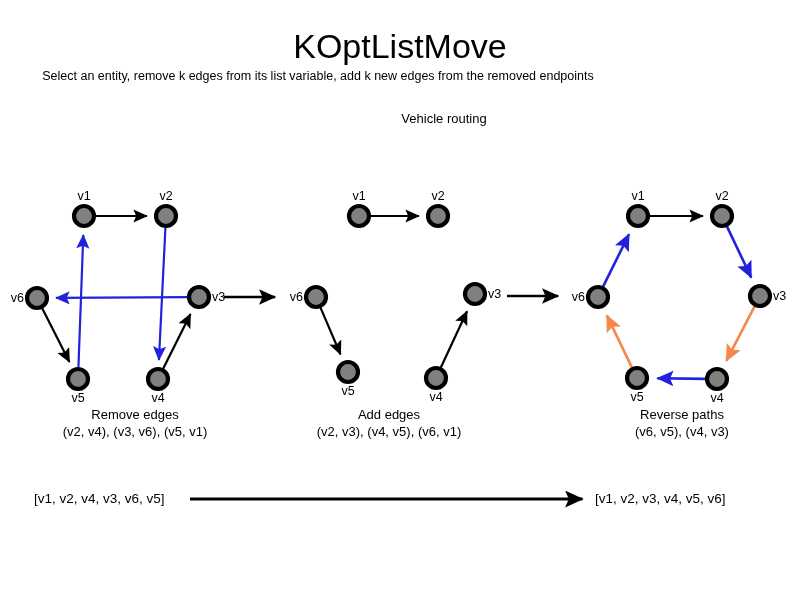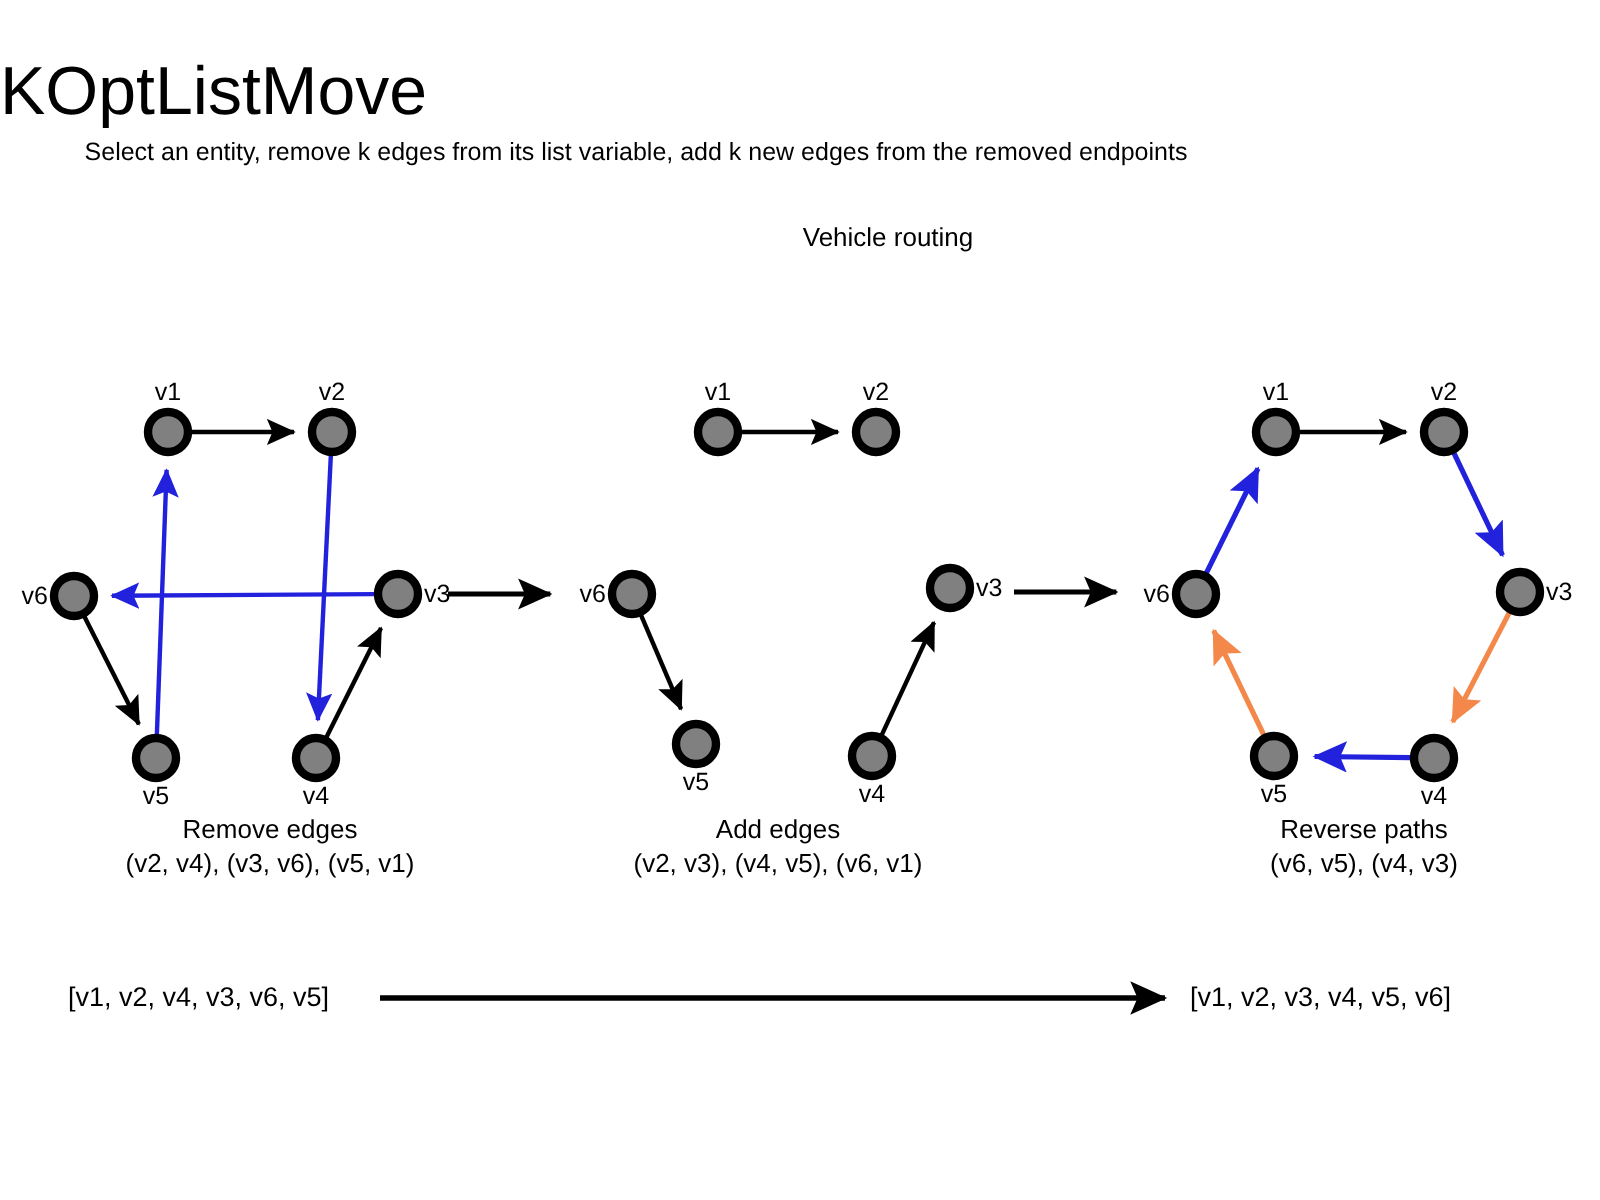--- a/index.html
+++ b/index.html
@@ -19,21 +19,21 @@
   #page {
     position: relative;
     width: 800px;
     height: 600px;
   }
   .title {
     position: absolute;
     top: 26px;
     left: 0;
     width: 800px;
-    text-align: left;
+    text-align: center;
     font-size: 34px;
     font-weight: normal;
     letter-spacing: 0px;
     line-height: 40px;
   }
   .subtitle {
     position: absolute;
     top: 68px;
     left: 0;
     width: 636px;

